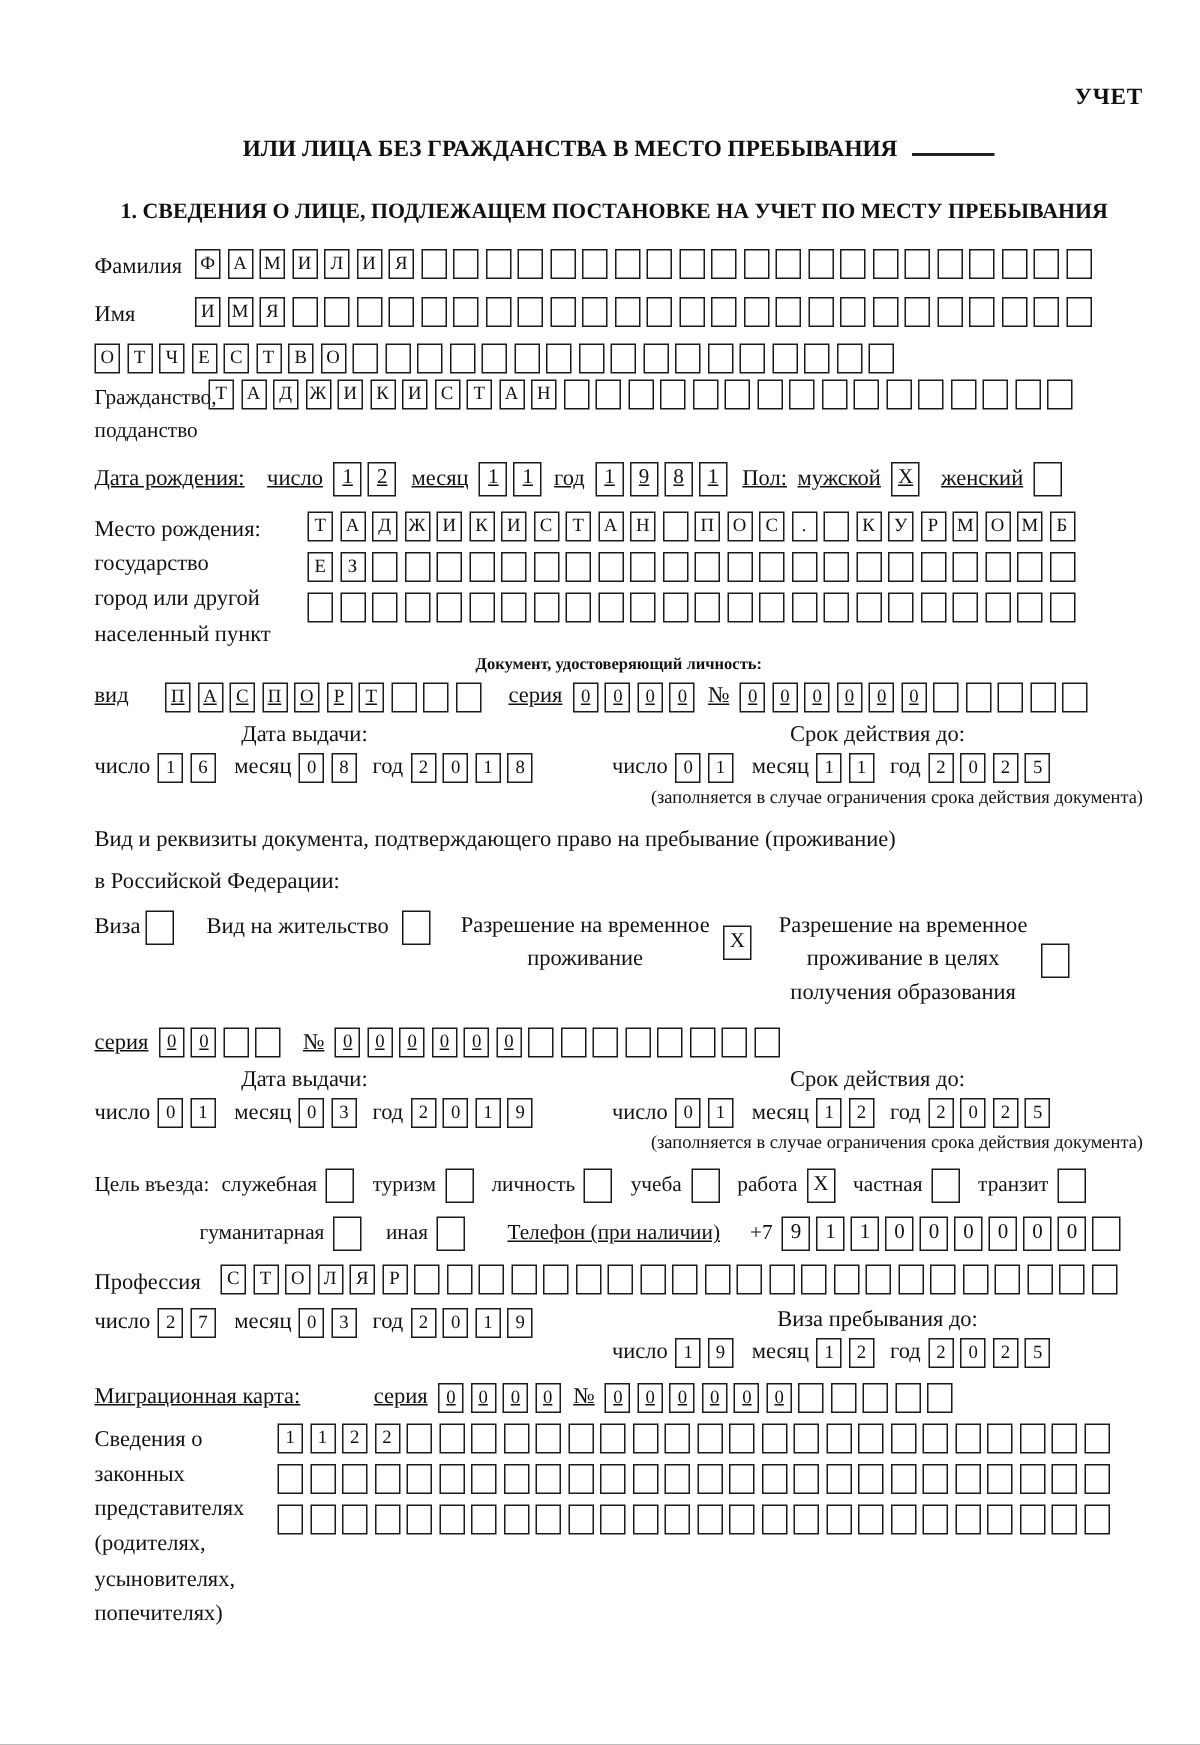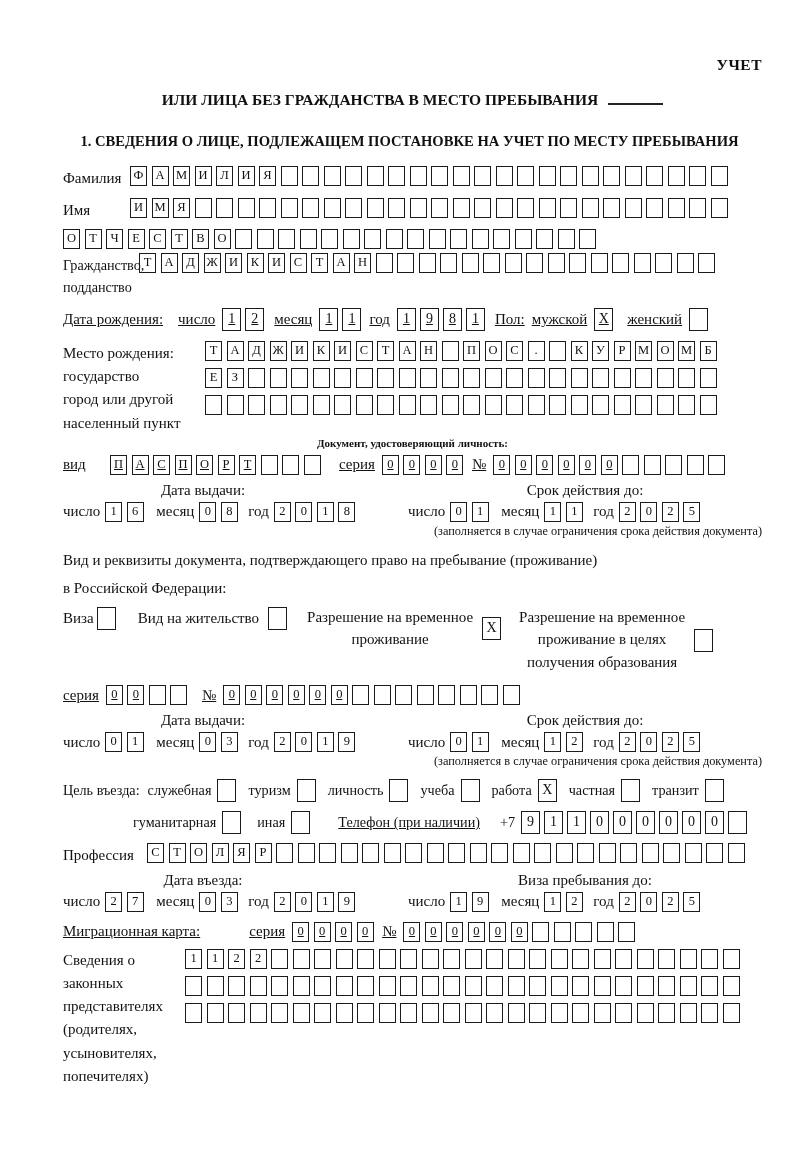--- a/index.html
+++ b/index.html
@@ -597,21 +597,20 @@
         <span class="cell"></span>
         <span class="cell"></span>
         <span class="cell"></span>
         <span class="cell"></span>
         <span class="cell"></span>
       </div>
   </div>
 
   <div class="dates-line">
     <div class="dcol1">
-      <div class="dhead" style="width:280px;">Дата въезда:</div>
       <div class="dgroup">
         <span class="dlbl">число</span>
         <span class="boxrow">
             <span class="cell">2</span>
             <span class="cell">7</span>
           </span>
         <span class="dlbl" style="margin-left:8px;">месяц</span>
         <span class="boxrow">
             <span class="cell">0</span>
             <span class="cell">3</span>

